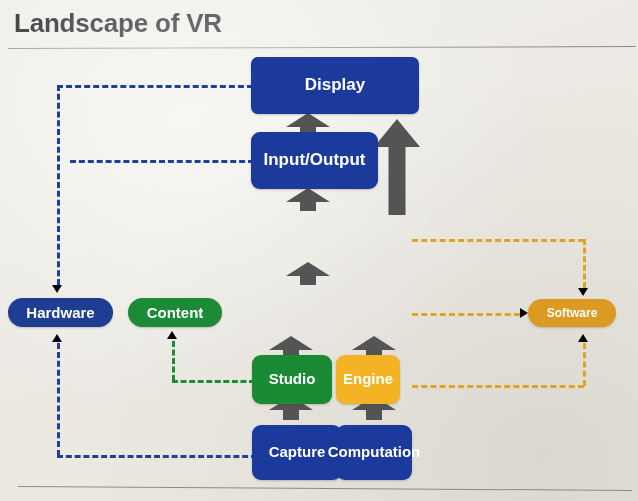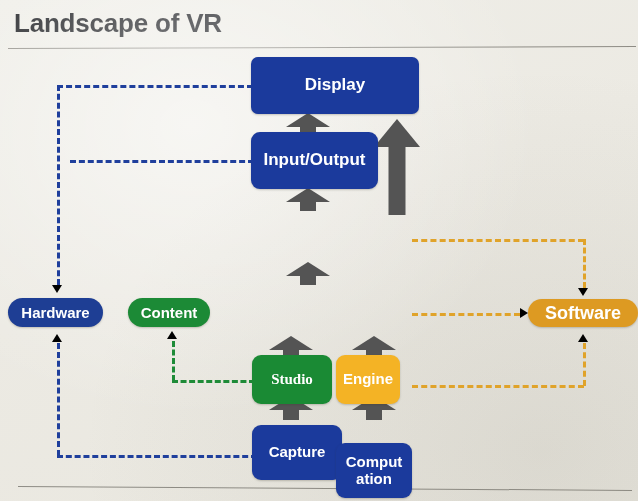--- a/index.html
+++ b/index.html
@@ -51,21 +51,21 @@
     text-align: center;
     color: #ffffff;
     font-weight: bold;
     border-radius: 9px;
     box-shadow: 0 1px 2px rgba(60,55,40,0.25);
     line-height: 1.08;
     z-index: 3;
   }
   .box.blue   { background: #1b3a9c; }
   .box.orange { background: #f4b325; }
-  .box.green  { background: #1a8a34; font-family: Liberation Serif, serif; }
+  .box.green  { background: #1a8a34; }
 
   .pill {
     position: absolute;
     display: flex;
     align-items: center;
     justify-content: center;
     color: #ffffff;
     font-weight: bold;
     border-radius: 999px;
     box-shadow: 0 1px 2px rgba(60,55,40,0.25);
@@ -207,30 +207,30 @@
   </div>
 
   <div class="box orange" style="left:336px; top:355px; width:64px; height:49px; font-size:15px;">
     <span>Engine</span>
   </div>
 
   <div class="box blue" style="left:252px; top:425px; width:90px; height:55px; font-size:15px;">
     <span>Capture</span>
   </div>
 
-  <div class="box blue" style="left:336px; top:443px; width:76px; height:55px; font-size:15px; flex-direction:column;">
+  <div class="box blue" style="left:336px; top:425px; width:76px; height:55px; font-size:15px; flex-direction:row;">
     <span>Comput</span>
     <span>ation</span>
   </div>
 
-  <div class="pill blue" style="left:8px; top:298px; width:95px; height:29px; font-size:15px;">
+  <div class="pill blue" style="left:8px; top:298px; width:105px; height:29px; font-size:15px;">
     <span>Hardware</span>
   </div>
 
-  <div class="pill green" style="left:128px; top:298px; width:82px; height:29px; font-size:15px;">
+  <div class="pill green" style="left:128px; top:298px; width:94px; height:29px; font-size:15px;">
     <span>Content</span>
   </div>
 
-  <div class="pill orange" style="left:528px; top:299px; width:110px; height:28px; font-size:18px;">
+  <div class="pill orange" style="left:528px; top:299px; width:88px; height:28px; font-size:12px;">
     <span>Software</span>
   </div>
 
 </div>
 
 </body></html>

